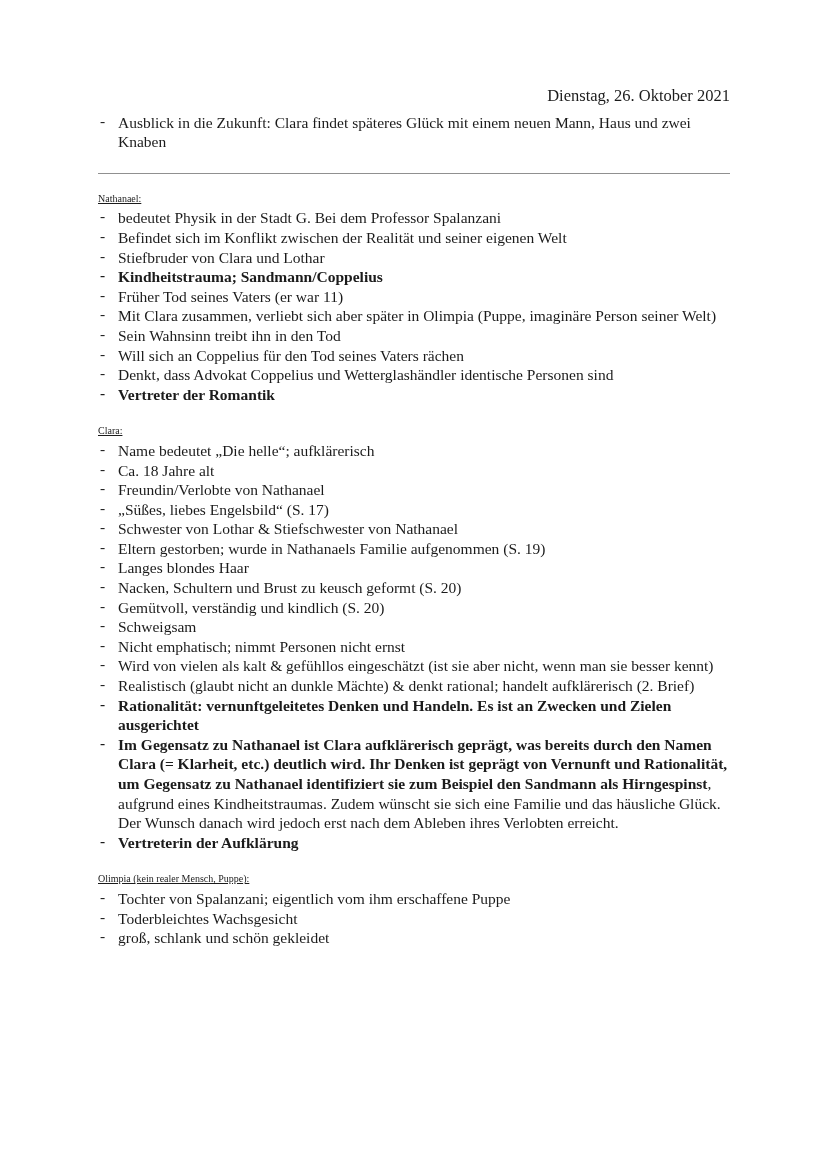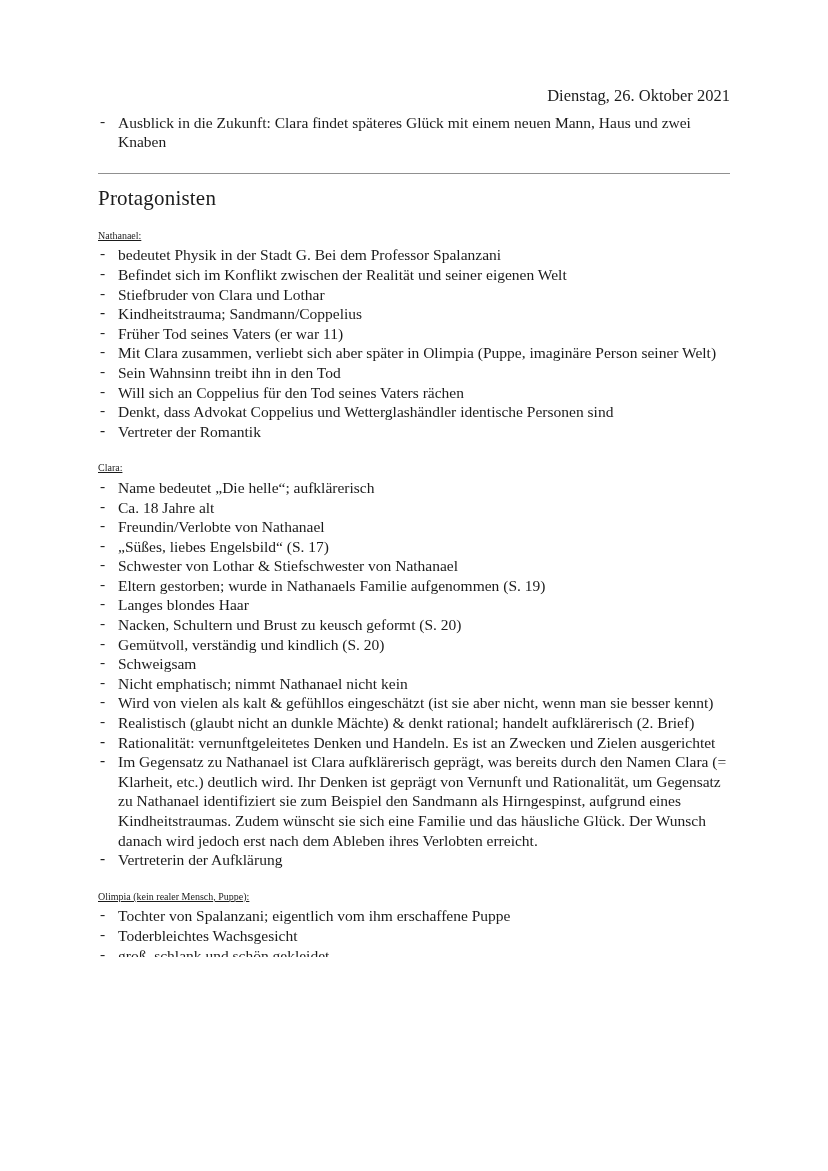--- a/index.html
+++ b/index.html
@@ -29,21 +29,21 @@
   }
   ul.notes li {
     position: relative;
     padding-left: 20px;
   }
   ul.notes li .marker {
     position: absolute;
     left: 2px;
     top: -2px;
   }
-  .bold { font-weight: normal; }
+  .bold { font-weight: bold; }
   li.bold-item .marker { font-weight: bold; }
   .divider {
     border: none;
     border-top: 1px solid #909090;
     height: 0;
     margin: 21px 0 0 0;
   }
   .page-title {
     font-size: 21px;
     font-weight: normal;
@@ -76,21 +76,20 @@
 
   <ul class="notes" id="intro-list">
       <li>
     <span class="marker">-</span>
     <span class="item-text"><span>Ausblick in die Zukunft: Clara findet späteres Glück mit einem neuen Mann, Haus und zwei Knaben</span></span>
   </li>
     </ul>
 
   <hr class="divider">
 
-  <h1 class="page-title">Protagonisten</h1>
 
   <div id="sections-container">
       <section class="first-section">
         <h3 class="section-title">Nathanael:</h3>
         <ul class="notes">
           <li>
     <span class="marker">-</span>
     <span class="item-text"><span>bedeutet Physik in der Stadt G. Bei dem Professor Spalanzani</span></span>
   </li>
           <li>
@@ -169,21 +168,21 @@
           <li>
     <span class="marker">-</span>
     <span class="item-text"><span>Gemütvoll, verständig und kindlich (S. 20)</span></span>
   </li>
           <li>
     <span class="marker">-</span>
     <span class="item-text"><span>Schweigsam</span></span>
   </li>
           <li>
     <span class="marker">-</span>
-    <span class="item-text"><span>Nicht emphatisch; nimmt Nathanael nicht kein</span></span>
+    <span class="item-text"><span>Nicht emphatisch; nimmt Personen nicht ernst</span></span>
   </li>
           <li>
     <span class="marker">-</span>
     <span class="item-text"><span>Wird von vielen als kalt &amp; gefühllos eingeschätzt (ist sie aber nicht, wenn man sie besser kennt)</span></span>
   </li>
           <li>
     <span class="marker">-</span>
     <span class="item-text"><span>Realistisch (glaubt nicht an dunkle Mächte) &amp; denkt rational; handelt aufklärerisch (2. Brief)</span></span>
   </li>
           <li class="bold-item">

